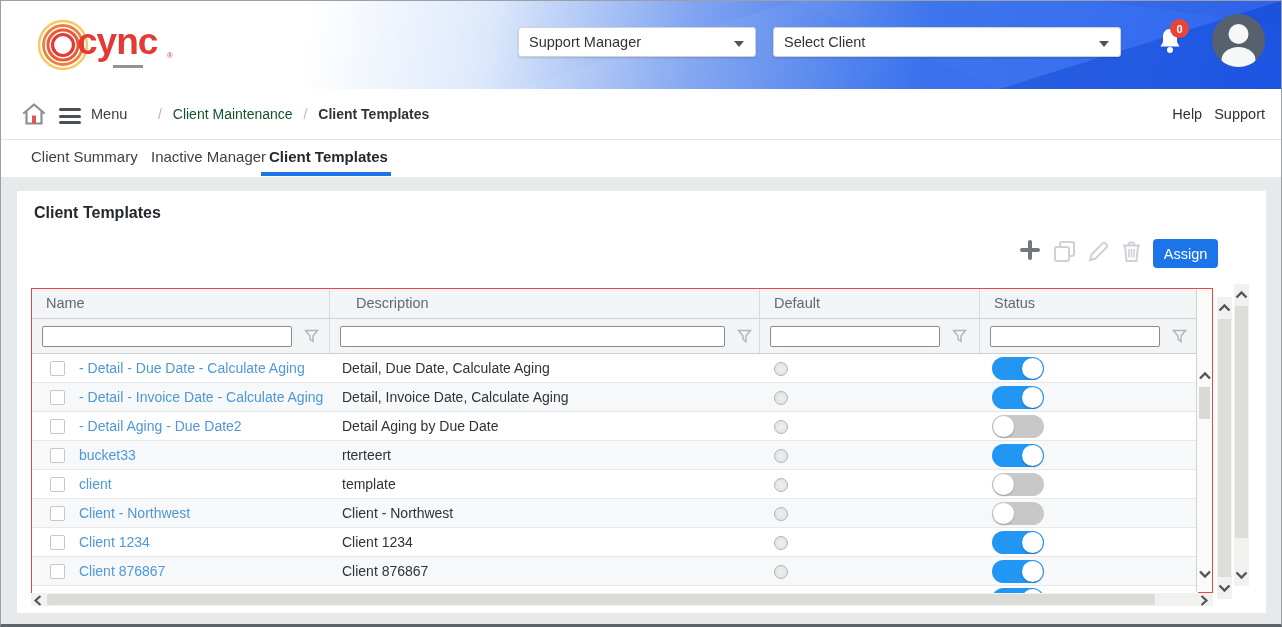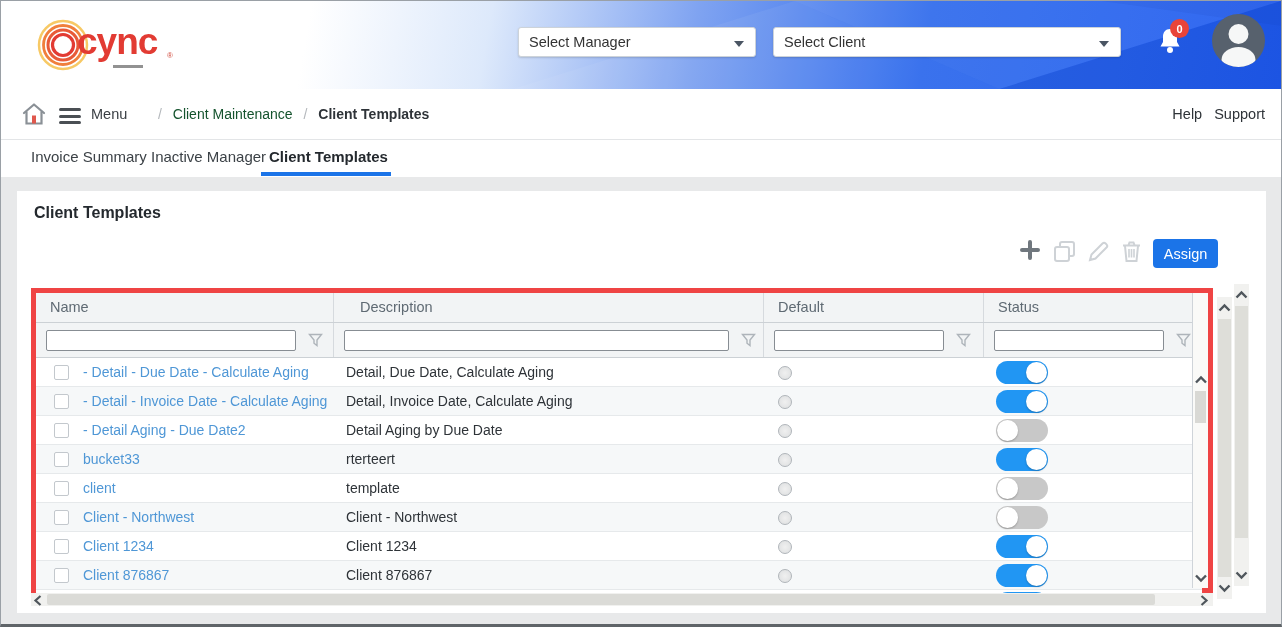--- a/index.html
+++ b/index.html
@@ -64,21 +64,21 @@
   .panel-title { position:absolute; left:17px; top:13px; font-size:16px; font-weight:bold; color:#24292e; }
 
   .toolbar-icon { position:absolute; top:49px; cursor:pointer; }
   .ic-plus { left:1003px; } .ic-copy { left:1036px; } .ic-edit { left:1070px; } .ic-trash { left:1104px; }
   .assign-btn { position:absolute; left:1136px; top:48px; width:65px; height:29px; border:none;
     background:var(--accent,#1b74e8); color:#fff; font-size:14.5px; font-family:"Liberation Sans",sans-serif;
     border-radius:4px; cursor:pointer; }
 
   
   .grid { position:absolute; left:14px; top:97px; width:1182px; height:305px;
-    border:5px solid #ef4444; background:#fff; }
+    border:1px solid #ef4444; background:#fff; }
   .grid-content { position:absolute; left:0; top:0; width:1166px; height:100%; }
   .cell { position:relative; height:100%; }
   .c-name { width:298px; } .c-desc { width:430px; } .c-default { width:220px; } .c-status { width:218px; }
 
   .grid-header { display:flex; height:30px; background:#f2f4f5; border-bottom:1px solid #ccd1d5; }
   .grid-header .cell { border-right:1px solid #d6dade; }
   .grid-header .cell:last-child { border-right:none; }
   .hdr-label { position:absolute; left:14px; top:6px; font-size:14.5px; color:#5f6a73; }
   .c-desc .hdr-label { left:26px; }
 
@@ -151,21 +151,21 @@
           <circle cx="28" cy="28" r="15" fill="none" stroke="#e85a38" stroke-width="3"></circle>
           <circle cx="28" cy="28" r="10.5" fill="none" stroke="#e23b33" stroke-width="3.2"></circle>
         </svg>
       </span>
       <span class="logo-text">cync</span>
       <span class="logo-reg">®</span>
       <span class="logo-tagline"></span>
     </div>
 
     <div class="hdr-select sel-manager">
-      <span>Select Manager</span>
+      <span>Support Manager</span>
       <span class="caret"></span>
     </div>
     <div class="hdr-select sel-client">
       <span>Select Client</span>
       <span class="caret"></span>
     </div>
 
     <div class="bell-wrap">
       <span>
         <svg width="28" height="30" viewBox="0 0 28 30">
@@ -206,21 +206,21 @@
       <span class="sep">/</span>
       <span class="current">Client Templates</span>
     </span>
     <span class="help-links">
       <span>Help</span>
       <span>Support</span>
     </span>
   </div>
 
   <div class="tabs-bar">
-    <span class="tab tab-0">Invoice Summary</span>
+    <span class="tab tab-0">Client Summary</span>
     <span class="tab tab-1">Inactive Manager</span>
     <span class="tab tab-2">Client Templates</span>
     <span class="tab-underline"></span>
   </div>
 
   <div class="page-bg"></div>
 
   <div class="panel">
     <div class="panel-title">Client Templates</div>
 

